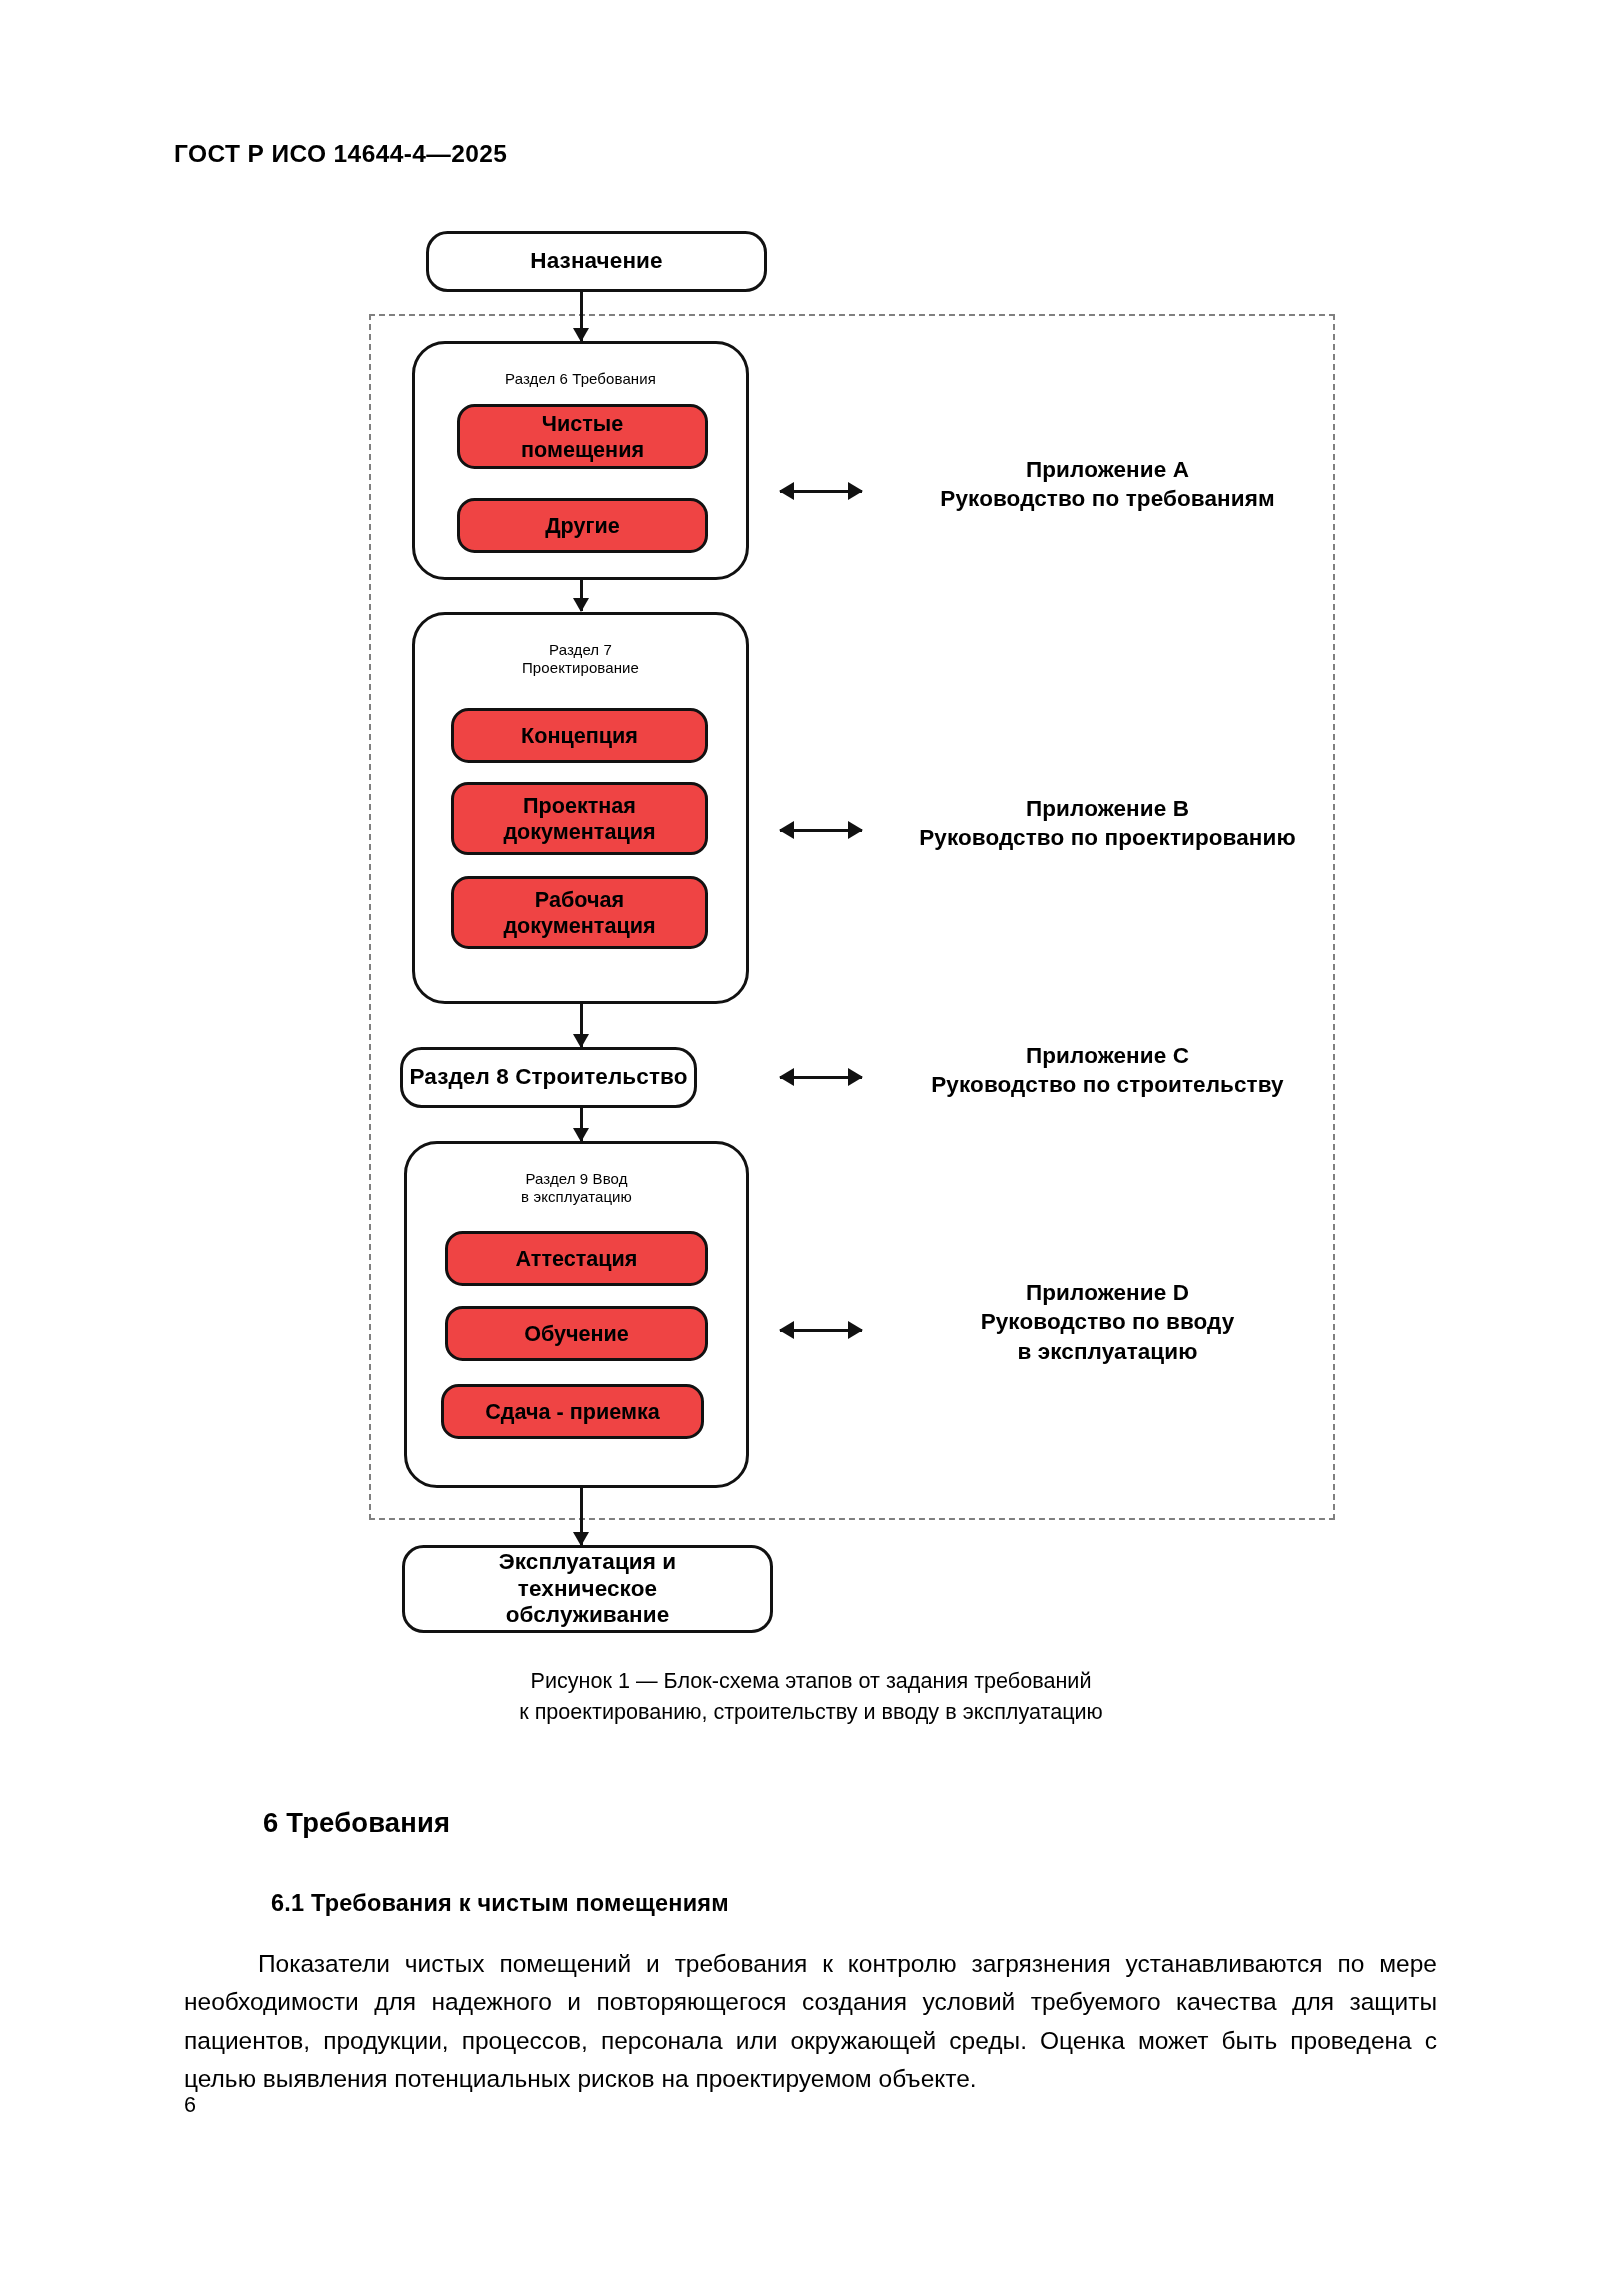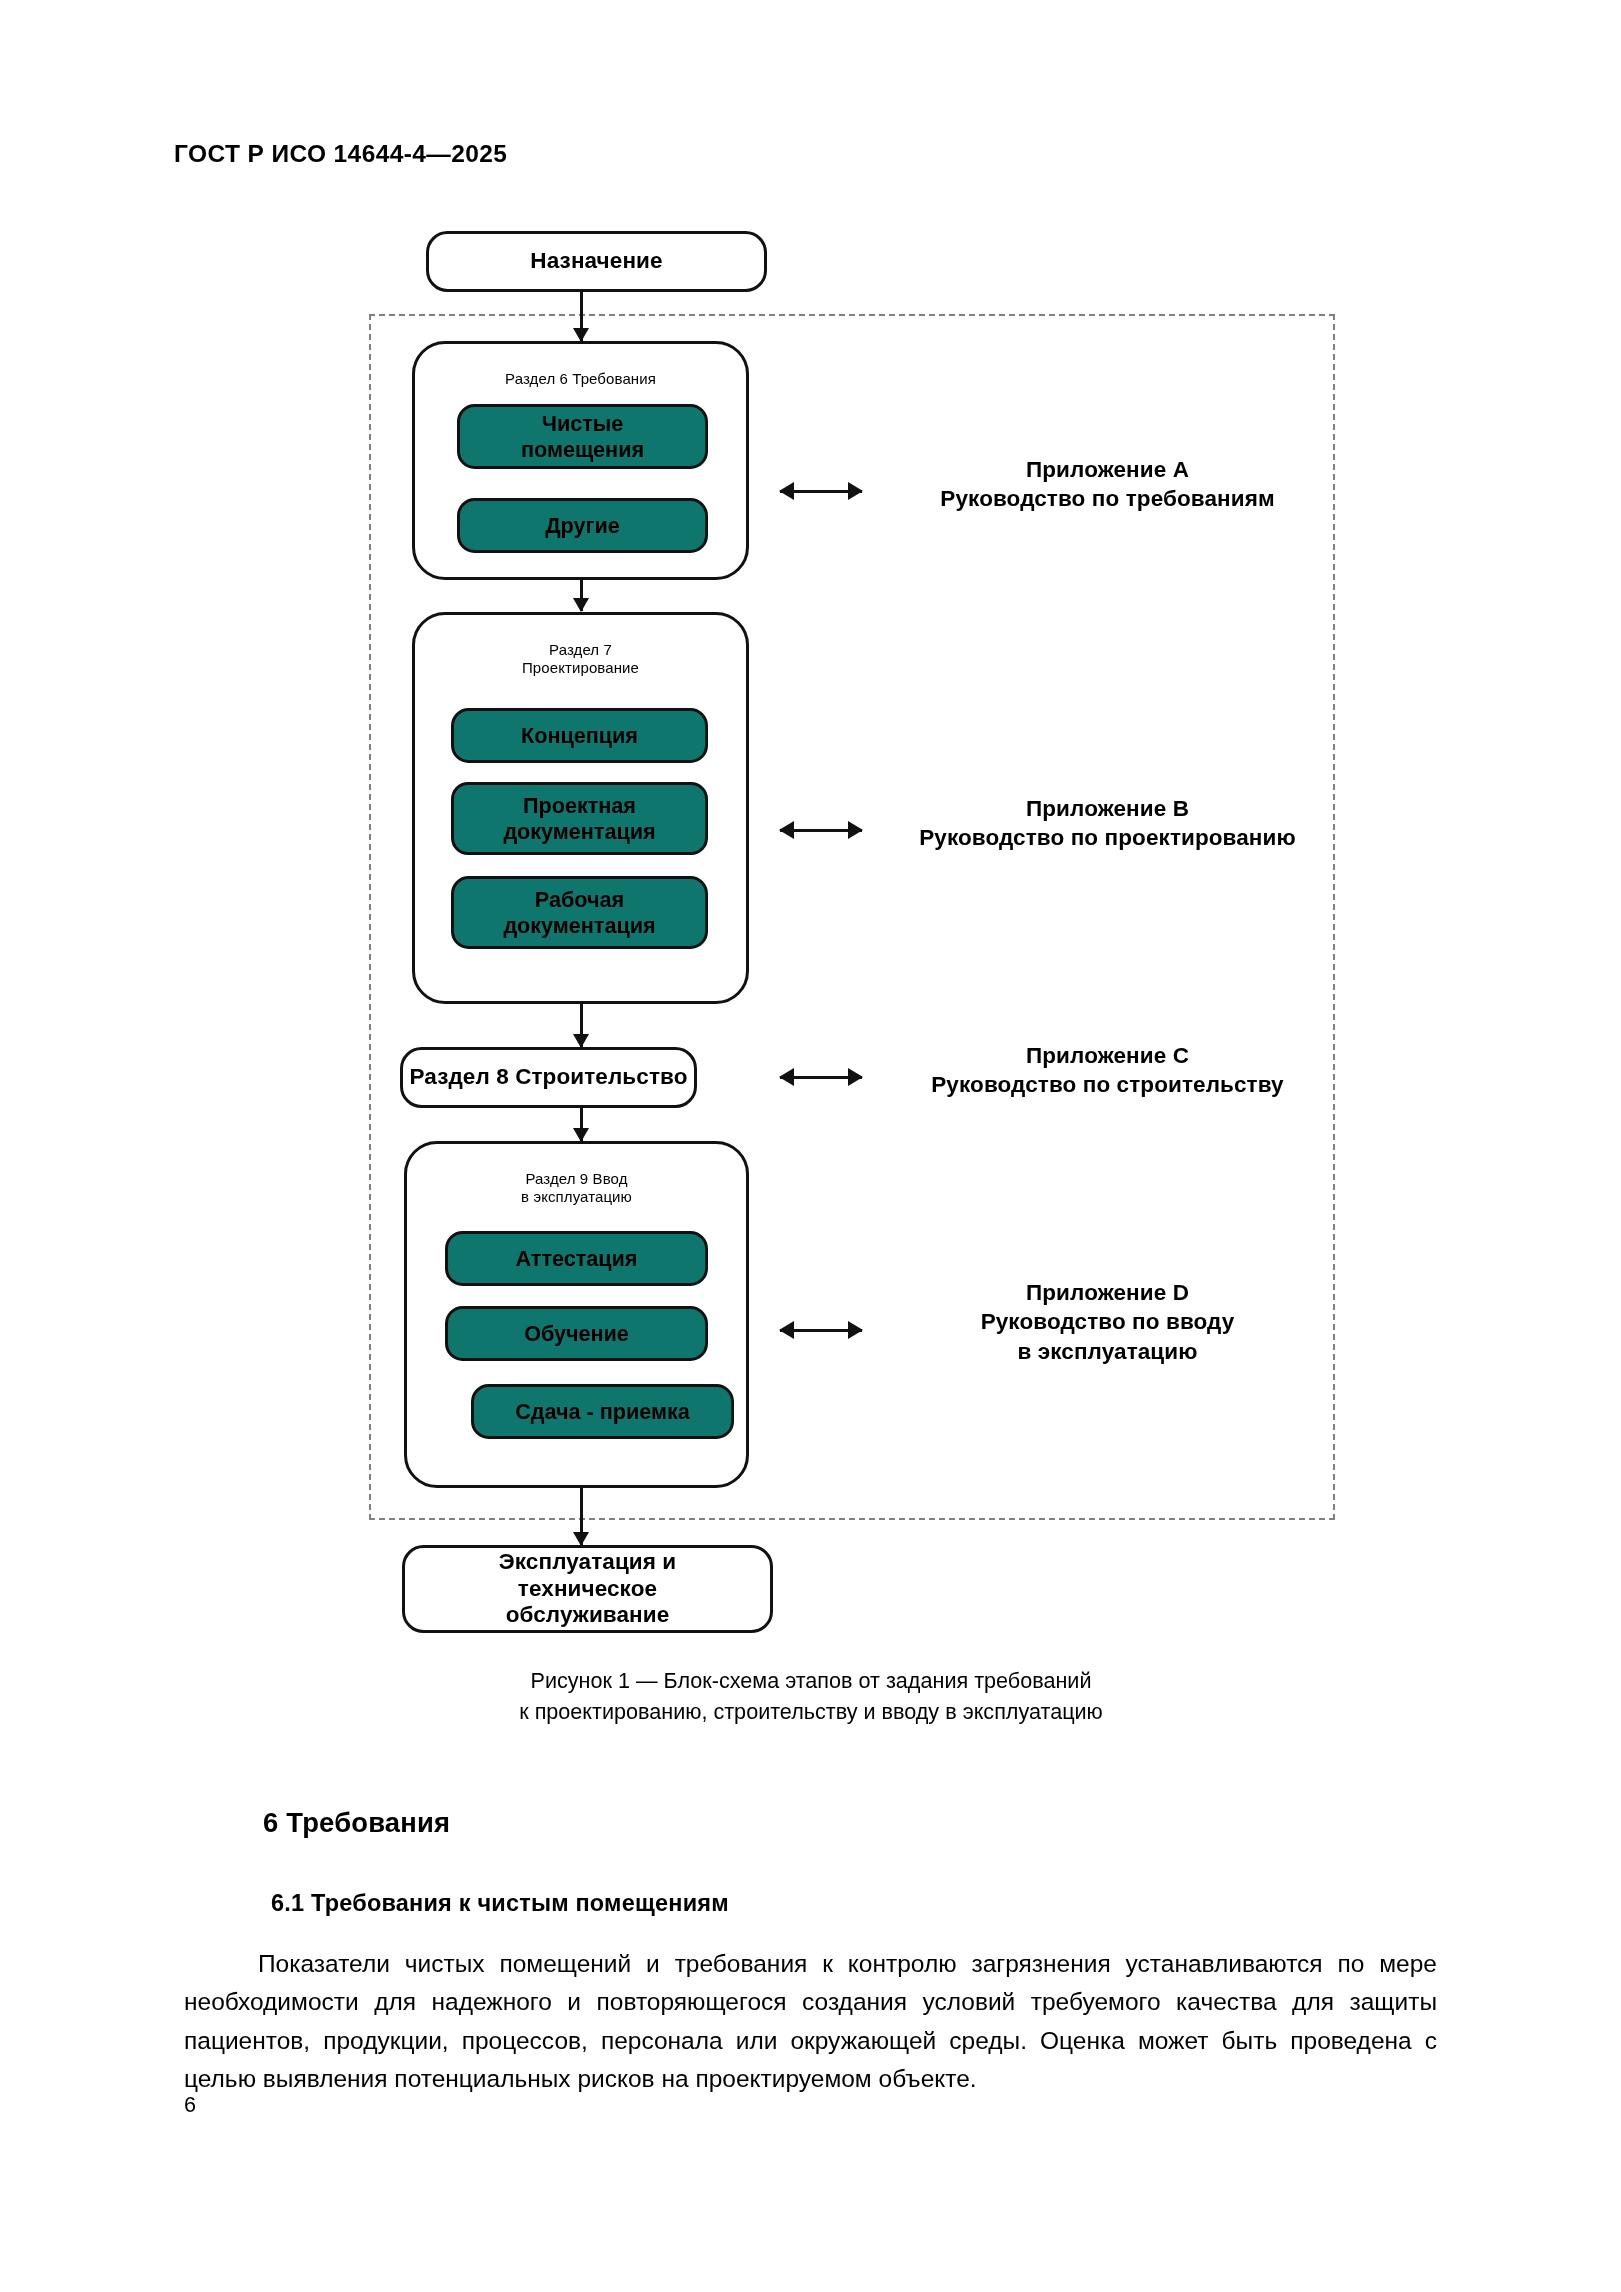--- a/index.html
+++ b/index.html
@@ -73,21 +73,21 @@
     font-size: 15px;
     font-weight: normal;
     line-height: 1.18;
     padding-top: 26px;
   }
   .sub {
     position: absolute;
     box-sizing: border-box;
     border: 3.9px solid #111111;
     border-radius: 17.6px;
-    background: #0f766e;
+    background: #ef4444;
     display: flex;
     align-items: center;
     justify-content: center;
     text-align: center;
     font-size: 21.6px;
     font-weight: bold;
     line-height: 1.18;
   }
 
   
@@ -99,21 +99,21 @@
   #node-sec7         { left: 412px;  top: 612px;  width: 337px; height: 392px; }
   #sub-concept       { left: 451px;  top: 708px;  width: 257px; height: 55px; }
   #sub-projectdoc    { left: 451px;  top: 782px;  width: 257px; height: 73px; border-radius: 17px; }
   #sub-workdoc       { left: 451px;  top: 876px;  width: 257px; height: 73px; align-items: center; }
 
   #node-sec8         { left: 400px;  top: 1047px; width: 297px; height: 61px; }
 
   #node-sec9         { left: 404px;  top: 1141px; width: 345px; height: 347px; }
   #sub-qualification { left: 445px;  top: 1231px; width: 263px; height: 55px; }
   #sub-training      { left: 445px;  top: 1306px; width: 263px; height: 55px; }
-  #sub-handover      { left: 471px;  top: 1384px; width: 263px; height: 55px; }
+  #sub-handover      { left: 441px;  top: 1384px; width: 263px; height: 55px; }
 
   #node-operation    { left: 402px;  top: 1545px; width: 371px; height: 88px; }
 
   
   .varrow {
     position: absolute;
     width: 2.9px;
     background: #111111;
   }
   .varrow::after {

